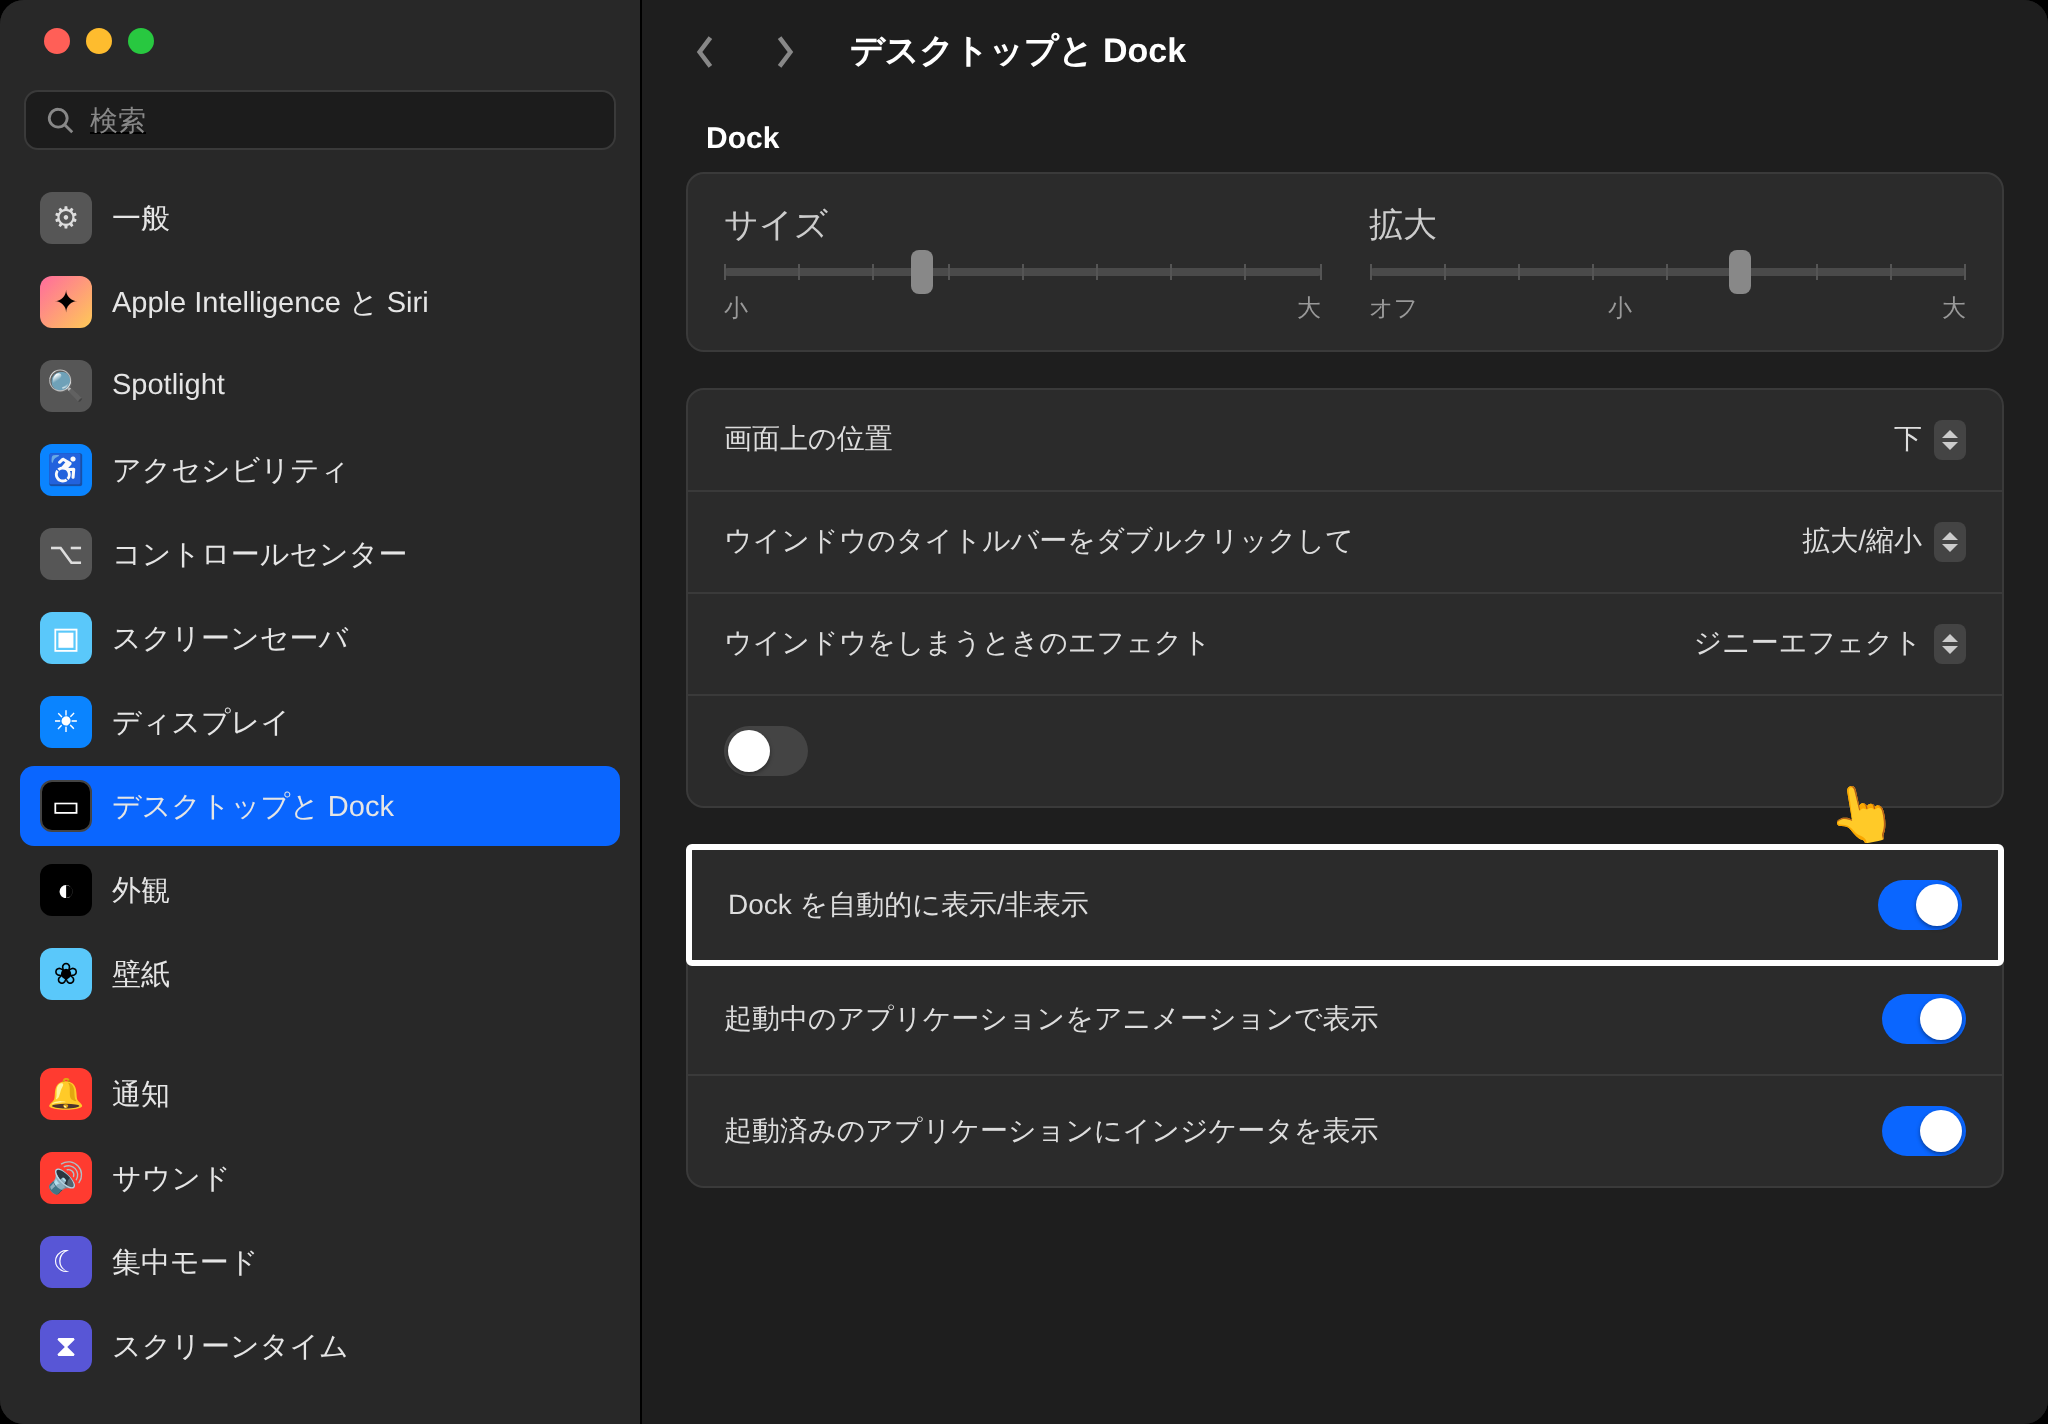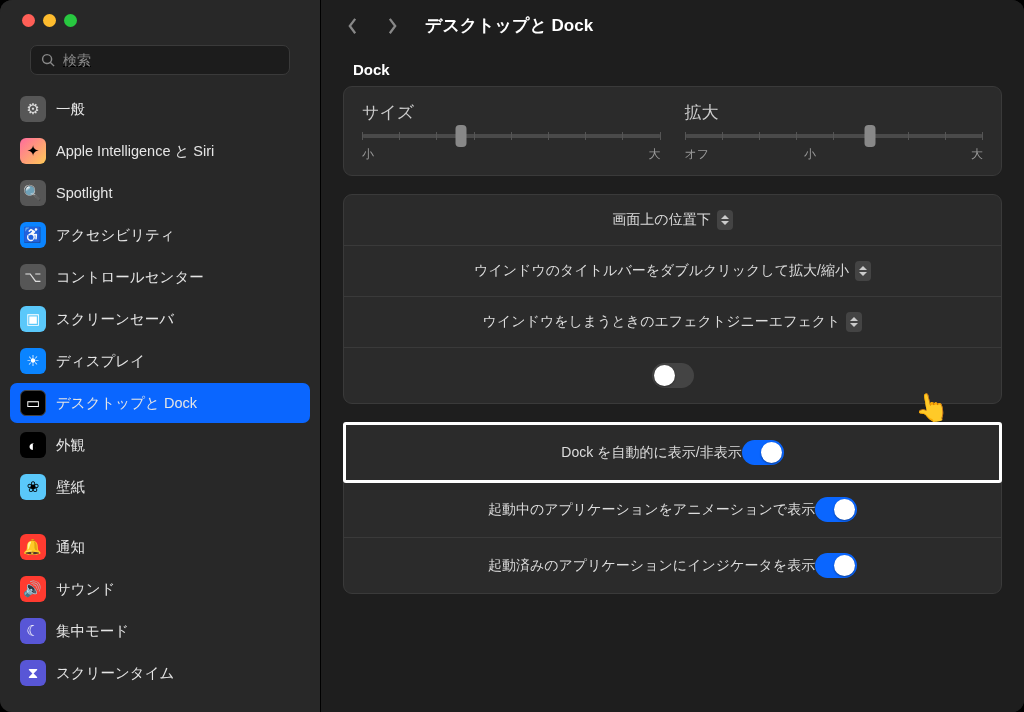--- a/index.html
+++ b/index.html
@@ -4,21 +4,21 @@
 <style>
 * { margin: 0; padding: 0; box-sizing: border-box; font-family: -apple-system, "Hiragino Sans", sans-serif; }
 body { background: #000; width: 1024px; height: 712px; overflow: hidden; }
 .window { width: 1024px; height: 712px; background: #1e1e1e; display: flex; border-radius: 12px; overflow: hidden; }
 .sidebar { width: 320px; background: #282828; display: flex; flex-direction: column; padding-top: 14px; }
 .traffic { display: flex; gap: 8px; padding-left: 22px; margin-bottom: 18px; }
 .tl { width: 13px; height: 13px; border-radius: 50%; }
 .tl.red { background: #ff5f57; }
 .tl.yellow { background: #febc2e; }
 .tl.green { background: #28c840; }
-.search-wrap { padding: 0 30px 14px; text-decoration: underline; }
+.search-wrap { padding: 0 12px 14px; text-decoration: underline; }
 .search { display: flex; align-items: center; background: #1c1c1c; border: 1px solid #3a3a3a; border-radius: 7px; padding: 6px 10px; }
 .search svg { width: 15px; height: 15px; fill: #888; margin-right: 7px; }
 .search input { background: transparent; border: none; outline: none; color: #ccc; font-size: 14px; flex: 1; }
 .search input::placeholder { color: #888; }
 .nav { flex: 1; overflow-y: auto; padding: 0 10px; }
 .nav-item { display: flex; align-items: center; padding: 7px 10px; border-radius: 7px; cursor: pointer; margin-bottom: 2px; }
 .nav-item.active { background: #0a66ff; }
 .nav-item.spacer-above { margin-top: 20px; }
 .nav-icon { width: 26px; height: 26px; border-radius: 6px; margin-right: 10px; display: flex; align-items: center; justify-content: center; font-size: 15px; flex-shrink: 0; }
 .nav-label { color: #e5e5e5; font-size: 14.5px; }
@@ -32,21 +32,21 @@
 .panel { background: #2b2b2b; border: 1px solid #3a3a3a; border-radius: 9px; margin-bottom: 18px; }
 .slider-row { display: flex; padding: 14px 18px 12px; gap: 24px; }
 .slider-group { flex: 1; }
 .slider-label { color: #ccc; font-size: 17px; margin-bottom: 10px; }
 .slider-track { height: 4px; background: #4a4a4a; border-radius: 2px; position: relative; margin-bottom: 8px; }
 .slider-ticks { position: absolute; inset: 0; display: flex; justify-content: space-between; }
 .slider-ticks span { width: 1px; height: 8px; background: #555; margin-top: -2px; }
 .slider-thumb { position: absolute; top: 50%; transform: translate(-50%, -50%); width: 11px; height: 22px; background: #888; border-radius: 4px; }
 .slider-marks { display: flex; justify-content: space-between; color: #999; font-size: 12px; }
 .slider-marks.triple span:nth-child(2) { margin-left: -60px; }
-.setting-row { display: flex; align-items: center; justify-content: center; padding: 15px 18px; border-bottom: 1px solid #3a3a3a; }
+.setting-row { display: flex; align-items: center; justify-content: space-between; padding: 15px 18px; border-bottom: 1px solid #3a3a3a; }
 .setting-row:last-child { border-bottom: none; }
 .setting-label { color: #ddd; font-size: 14px; }
 .setting-value { display: flex; align-items: center; gap: 6px; color: #ddd; font-size: 14px; }
 .updown { display: flex; flex-direction: column; background: #444; border-radius: 4px; width: 16px; height: 20px; align-items: center; justify-content: center; }
 .updown::before { content: ""; border-left: 4px solid transparent; border-right: 4px solid transparent; border-bottom: 4px solid #ccc; margin-bottom: 2px; }
 .updown::after { content: ""; border-left: 4px solid transparent; border-right: 4px solid transparent; border-top: 4px solid #ccc; }
 .toggle { width: 42px; height: 25px; border-radius: 13px; position: relative; cursor: pointer; }
 .toggle.on { background: #0a66ff; }
 .toggle.off { background: #444; }
 .toggle-knob { position: absolute; top: 2px; width: 21px; height: 21px; border-radius: 50%; background: #fff; box-shadow: 0 1px 2px rgba(0,0,0,.4); }

